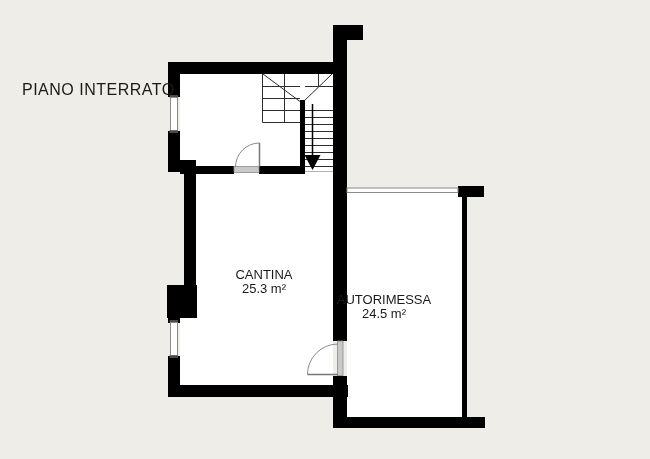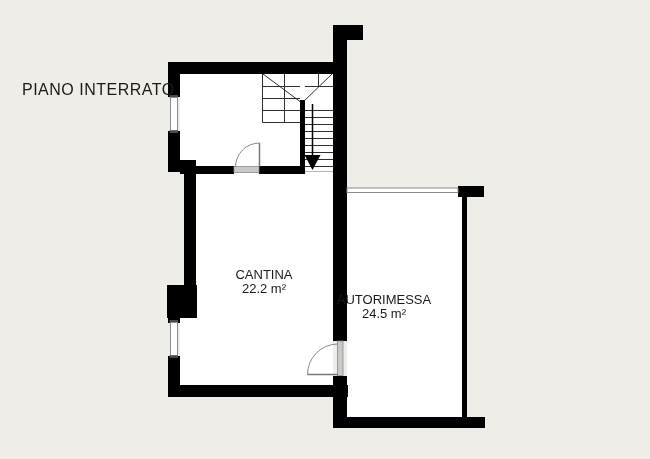--- a/index.html
+++ b/index.html
@@ -115,21 +115,21 @@
     </g>
 
     <rect class="winframe" x="347" y="188" width="111" height="4.5"></rect>
   </svg>
 
   <div class="page-title">PIANO INTERRATO</div>
 
 
   <div class="label" id="label-cantina">
     <span>CANTINA</span>
-    <span>22.2 m²</span>
+    <span>25.3 m²</span>
   </div>
 
   <div class="label" id="label-auto">
     <span>AUTORIMESSA</span>
     <span>24.5 m²</span>
   </div>
 
 </div>
 
 </body></html>

